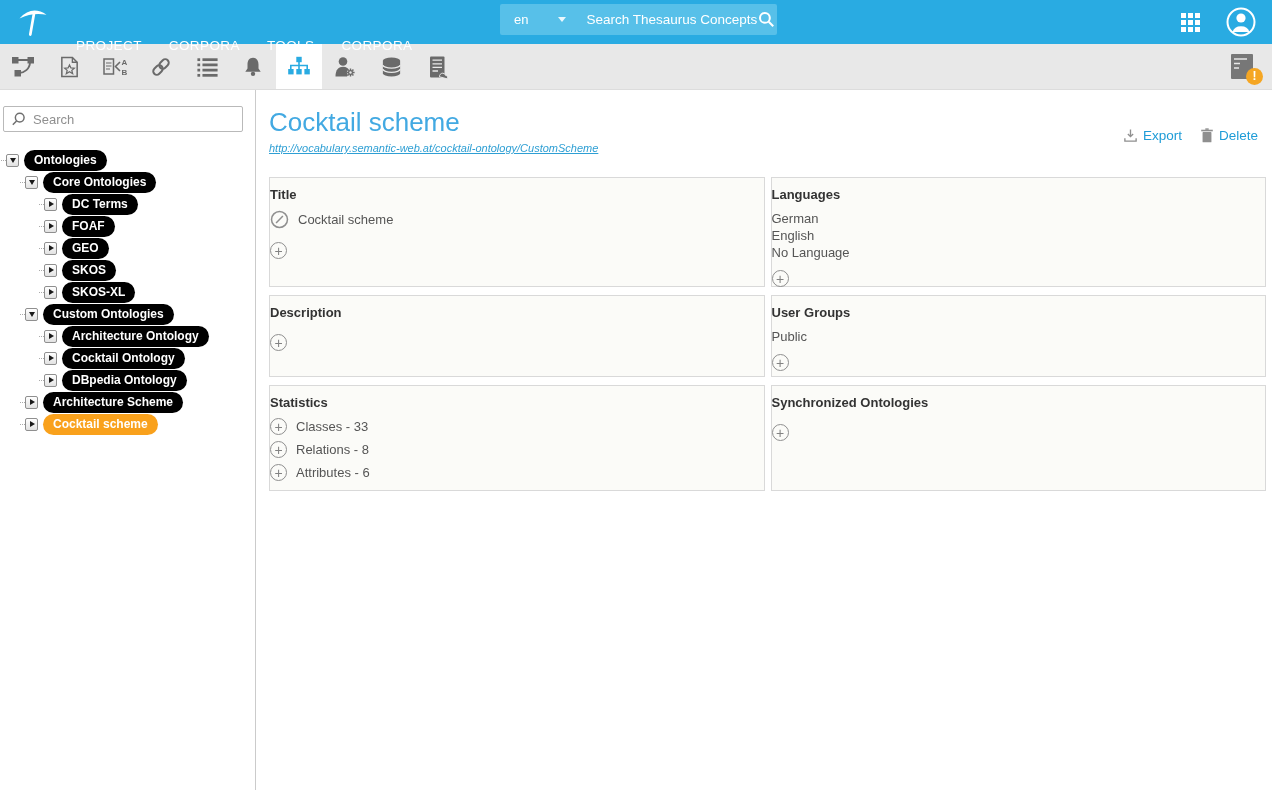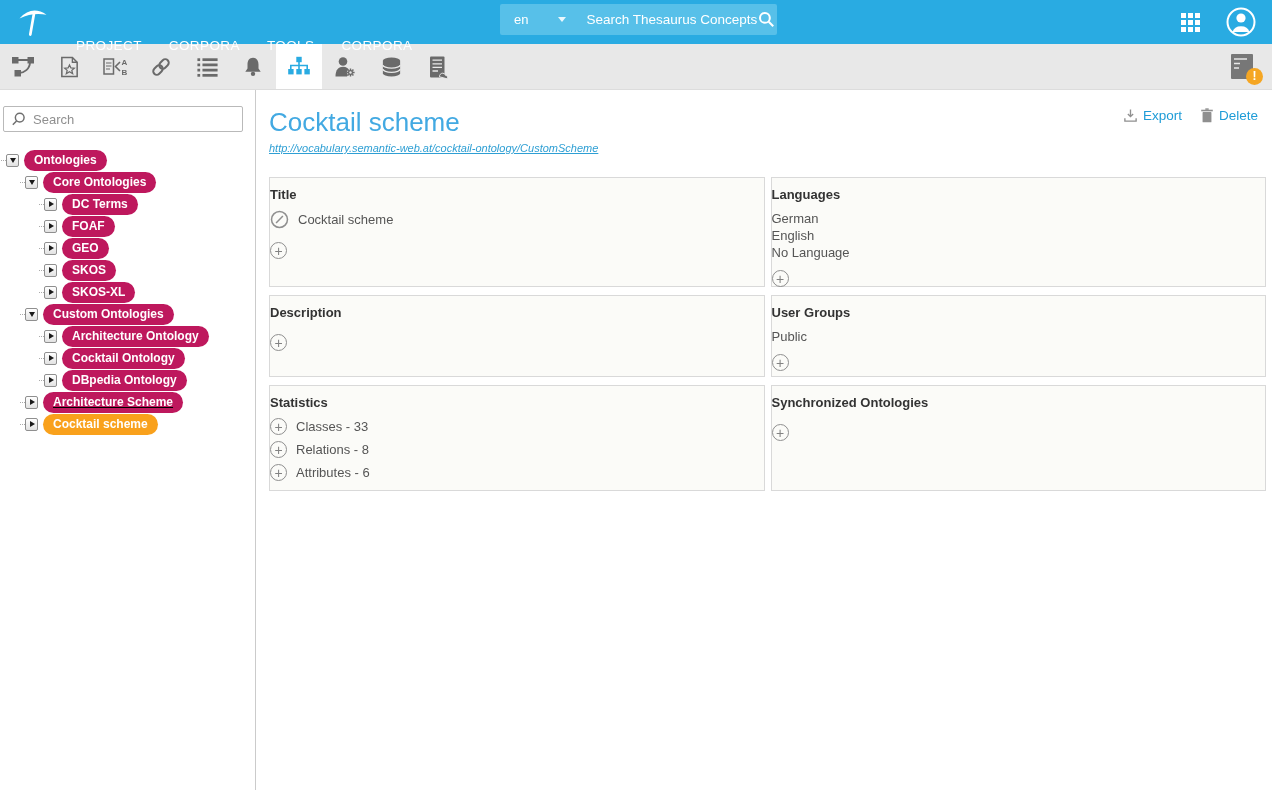--- a/index.html
+++ b/index.html
@@ -34,28 +34,28 @@
   .side-search { margin:0 12px 0 3px; height:26px; border:1px solid #B9B9B9; border-radius:2px; background:#fff; display:flex; align-items:center; padding:0 7px; gap:6px; }
   .side-search input { border:none; outline:none; flex:1; font-size:13px; color:#555; font-family:"Liberation Sans", sans-serif; background:transparent; }
   .side-search input::placeholder { color:#8F8F8F; }
 
   .tree { margin-top:17px; padding-left:1px; }
   .tree-row { display:flex; align-items:center; height:22px; }
   .stub { width:5px; border-top:1px dotted #aaa; flex:none; }
   .expander { width:13px; height:13px; border:1px solid #8F8F8F; background:linear-gradient(#fff,#e2e2e2); border-radius:2px; display:flex; align-items:center; justify-content:center; margin-right:5px; flex:none; cursor:pointer; }
   .tri-right { width:0; height:0; border-left:5px solid #1a1a1a; border-top:3.5px solid transparent; border-bottom:3.5px solid transparent; margin-left:1px; }
   .tri-down { width:0; height:0; border-top:5px solid #1a1a1a; border-left:3.5px solid transparent; border-right:3.5px solid transparent; margin-top:1px; }
-  .pill { background:#be185d; color:#fff; font-size:12px; font-weight:bold; padding:3px 10px 4px; border-radius:11px; white-space:nowrap; cursor:pointer; }
+  .pill { background:#000000; color:#fff; font-size:12px; font-weight:bold; padding:3px 10px 4px; border-radius:11px; white-space:nowrap; cursor:pointer; }
   .pill.selected { background:#F9A11C; }
 
   
   .main { flex:1; position:relative; padding:0 6px 0 13px; }
   .page-title { margin-top:17px; font-size:26px; font-weight:400; color:#42A9E2; }
   .uri { display:inline-block; margin-top:4px; font-size:11px; font-style:italic; color:#2E9FD4; text-decoration:underline; cursor:pointer; }
-  .actions { position:absolute; top:18px; right:14px; display:flex; gap:18px; align-items:center; font-size:13.5px; }
+  .actions { position:absolute; top:38px; right:14px; display:flex; gap:18px; align-items:center; font-size:13.5px; }
   .action { display:flex; align-items:center; gap:5px; color:#1E9CD7; cursor:pointer; }
 
   .panels { margin-top:21px; display:grid; grid-template-columns:1fr 1fr; column-gap:6px; row-gap:8px; grid-template-rows:110px 82px 106px; }
   .panel { background:#FBFBF8; border:1px solid #D9D9D9; padding:9px 0; font-size:13px; color:#555; }
   .panel h3 { font-size:13px; color:#333; font-weight:bold; margin-bottom:8px; }
   .line { line-height:17px; }
   .plus { width:17px; height:17px; border:1.5px solid #8F8F8F; border-radius:50%; color:#828282; display:inline-flex; align-items:center; justify-content:center; font-size:14px; line-height:0; cursor:pointer; flex:none; }
   .value-row { display:flex; align-items:center; gap:9px; margin-bottom:13px; }
   .stat-row { display:flex; align-items:center; gap:9px; margin-bottom:6px; }
   .mt6 { margin-top:6px; } .mt9 { margin-top:9px; }

